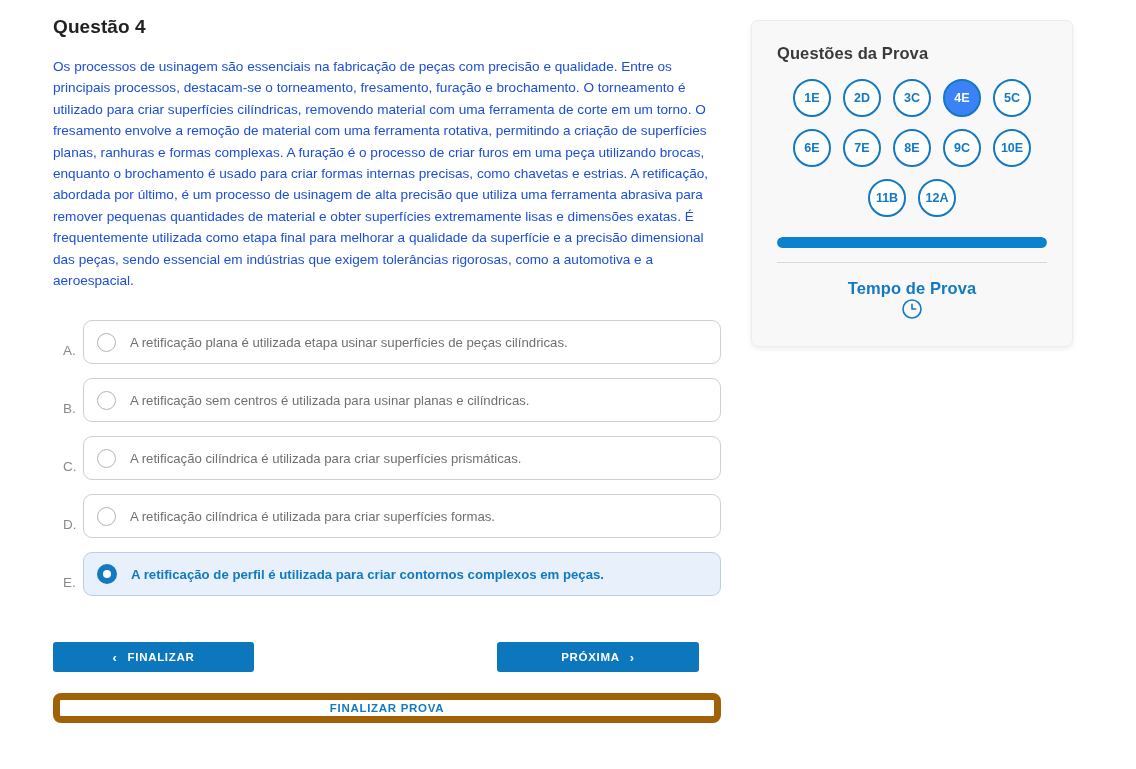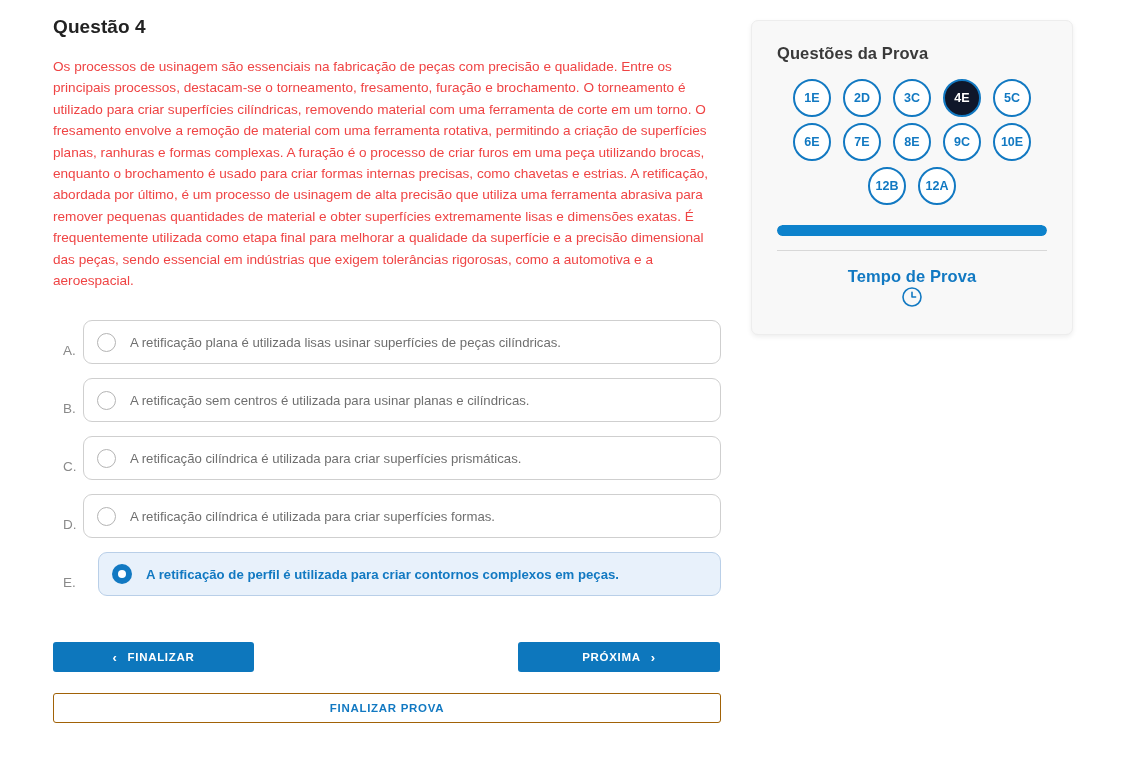--- a/index.html
+++ b/index.html
@@ -28,21 +28,21 @@
   .q-title {
     font-size: 19px;
     font-weight: bold;
     color: #222222;
     letter-spacing: 0.1px;
     margin: 0 0 18px 0;
   }
   .q-body {
     font-size: 13.6px;
     line-height: 21.4px;
-    color: #ef4444;
+    color: #1d4ed8;
     margin: 0;
   }
   .q-body p { margin: 0; }
 
   
   .options {
     position: absolute;
     left: 53px;
     top: 320px;
     width: 668px;
@@ -70,21 +70,20 @@
     border-radius: 9px;
     background: #ffffff;
     display: flex;
     align-items: center;
     padding-left: 13px;
     cursor: pointer;
   }
   .option-box.selected {
     background: #e8f1fb;
     border: 1px solid #b9cfe8;
-    margin-left: 15px;
   }
   .radio {
     width: 19px;
     height: 19px;
     flex: 0 0 19px;
     border: 1.6px solid #b4b4b4;
     border-radius: 50%;
     background: #ffffff;
     margin-right: 14px;
   }
@@ -131,32 +130,32 @@
     font-size: 11.5px;
     font-weight: bold;
     letter-spacing: 0.7px;
     cursor: pointer;
     display: flex;
     align-items: center;
     justify-content: center;
     gap: 10px;
   }
   .btn-prev { left: 0; width: 201px; }
-  .btn-next { left: 465px; width: 202px; }
+  .btn-next { left: 444px; width: 202px; }
   .chev { font-size: 13px; font-weight: bold; line-height: 1; }
 
   .btn-finish {
     position: absolute;
     left: 53px;
     top: 693px;
     width: 668px;
     height: 30px;
     background: #ffffff;
-    border: 1px solid #a16207;
-    border-radius: 3px;
+    border: 7px solid #a16207;
+    border-radius: 8px;
     color: #1279c2;
     font-family: "Liberation Sans", sans-serif;
     font-size: 11.5px;
     font-weight: bold;
     letter-spacing: 0.7px;
     cursor: pointer;
   }
 
   
   .panel {
@@ -174,40 +173,40 @@
     font-size: 16.5px;
     font-weight: bold;
     color: #3a3a3a;
     margin: 0 0 16px 0;
     letter-spacing: 0.1px;
   }
   .qnums {
     display: flex;
     flex-wrap: wrap;
     justify-content: center;
-    gap: 6px 12px;
+    gap: 12px 12px;
     margin-bottom: 20px;
     text-align: center;
   }
   .qnum {
     width: 38px;
     height: 38px;
     border-radius: 50%;
     border: 2px solid #1279c2;
     background: #ffffff;
     color: #1279c2;
     font-size: 12.5px;
     font-weight: bold;
     display: flex;
     align-items: center;
     justify-content: center;
     cursor: pointer;
   }
   .qnum.active {
-    background: #0f172a;
+    background: #3b82f6;
     color: #ffffff;
     border-color: #1279c2;
   }
   .progress-track {
     width: 100%;
     height: 11px;
     border-radius: 6px;
     background: #e3e3e3;
     overflow: hidden;
     margin-bottom: 14px;
@@ -247,21 +246,21 @@
       <p>Os processos de usinagem são essenciais na fabricação de peças com precisão e qualidade. Entre os principais processos, destacam-se o torneamento, fresamento, furação e brochamento. O torneamento é utilizado para criar superfícies cilíndricas, removendo material com uma ferramenta de corte em um torno. O fresamento envolve a remoção de material com uma ferramenta rotativa, permitindo a criação de superfícies planas, ranhuras e formas complexas. A furação é o processo de criar furos em uma peça utilizando brocas, enquanto o brochamento é usado para criar formas internas precisas, como chavetas e estrias. A retificação, abordada por último, é um processo de usinagem de alta precisão que utiliza uma ferramenta abrasiva para remover pequenas quantidades de material e obter superfícies extremamente lisas e dimensões exatas. É frequentemente utilizada como etapa final para melhorar a qualidade da superfície e a precisão dimensional das peças, sendo essencial em indústrias que exigem tolerâncias rigorosas, como a automotiva e a aeroespacial.</p>
     </div>
   </div>
 
   <div class="options">
 
     <div class="option-row">
       <div class="option-letter">A.</div>
       <div class="option-box">
         <span class="radio"></span>
-        <span class="option-text">A retificação plana é utilizada lisas usinar superfícies de peças cilíndricas.</span>
+        <span class="option-text">A retificação plana é utilizada etapa usinar superfícies de peças cilíndricas.</span>
       </div>
     </div>
 
     <div class="option-row">
       <div class="option-letter">B.</div>
       <div class="option-box">
         <span class="radio"></span>
         <span class="option-text">A retificação sem centros é utilizada para usinar planas e cilíndricas.</span>
       </div>
     </div>
@@ -312,21 +311,21 @@
       <div class="qnum">1E</div>
       <div class="qnum">2D</div>
       <div class="qnum">3C</div>
       <div class="qnum active">4E</div>
       <div class="qnum">5C</div>
       <div class="qnum">6E</div>
       <div class="qnum">7E</div>
       <div class="qnum">8E</div>
       <div class="qnum">9C</div>
       <div class="qnum">10E</div>
-      <div class="qnum">12B</div>
+      <div class="qnum">11B</div>
       <div class="qnum">12A</div>
     </div>
 
     <div class="progress-track">
       <div class="progress-fill" id="progress-fill" style="width: 100%;"></div>
     </div>
 
     <div class="panel-divider"></div>
 
     <div class="time-row">

